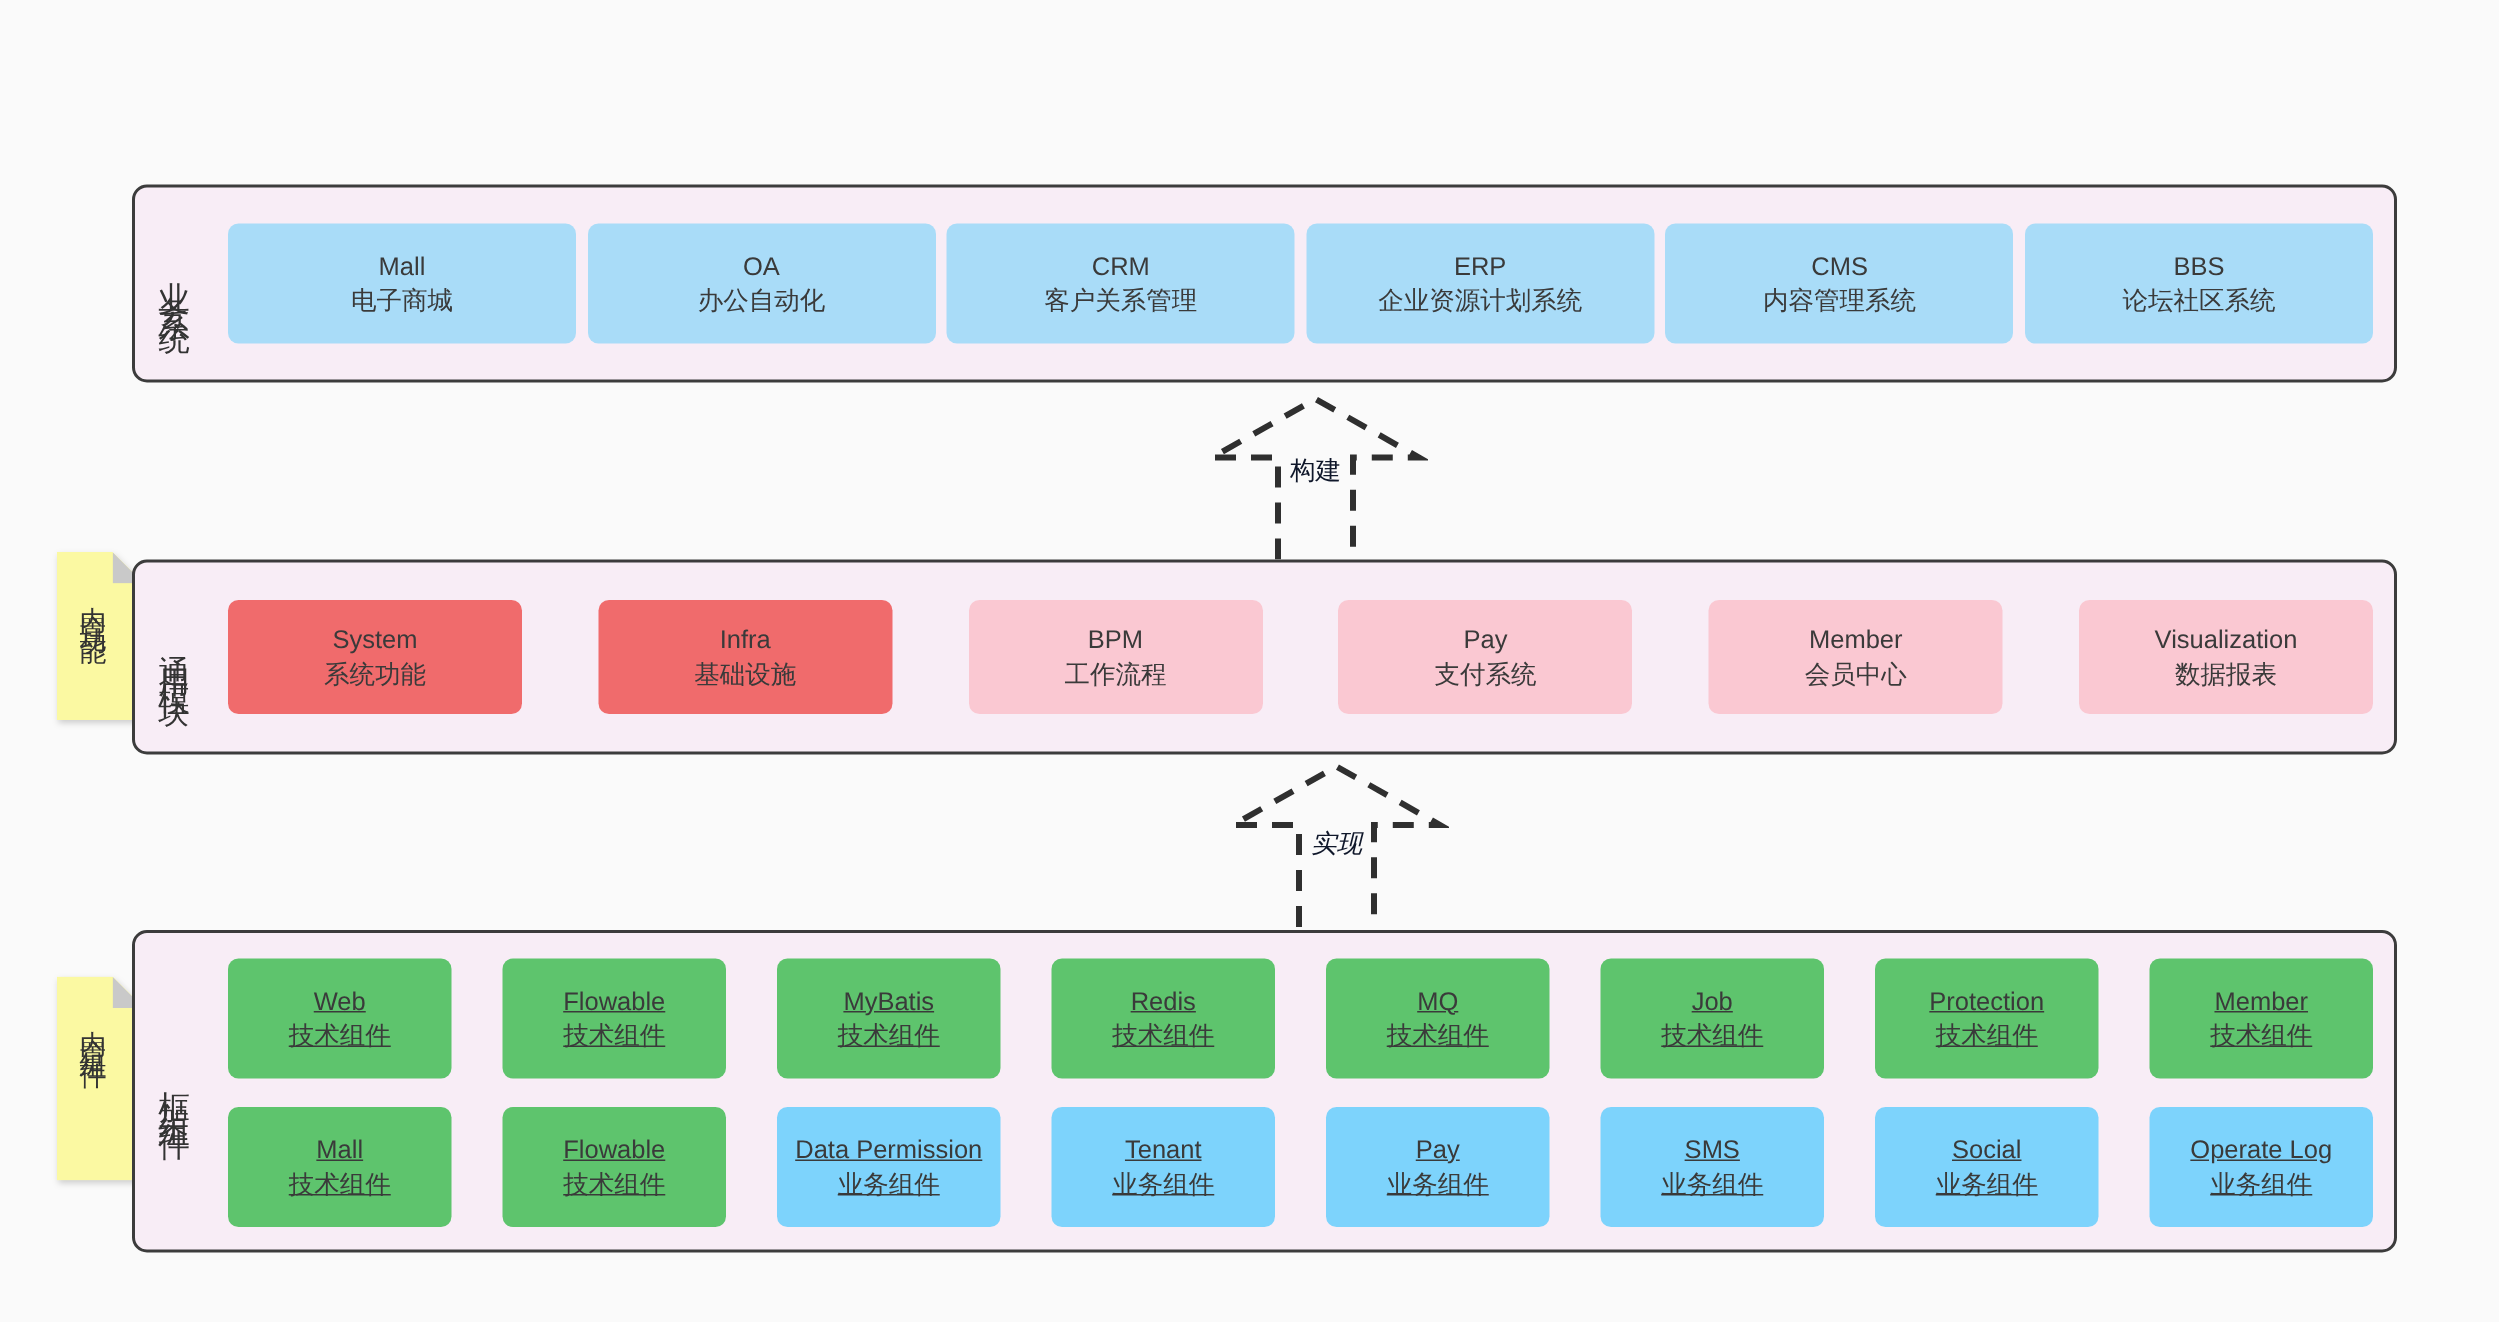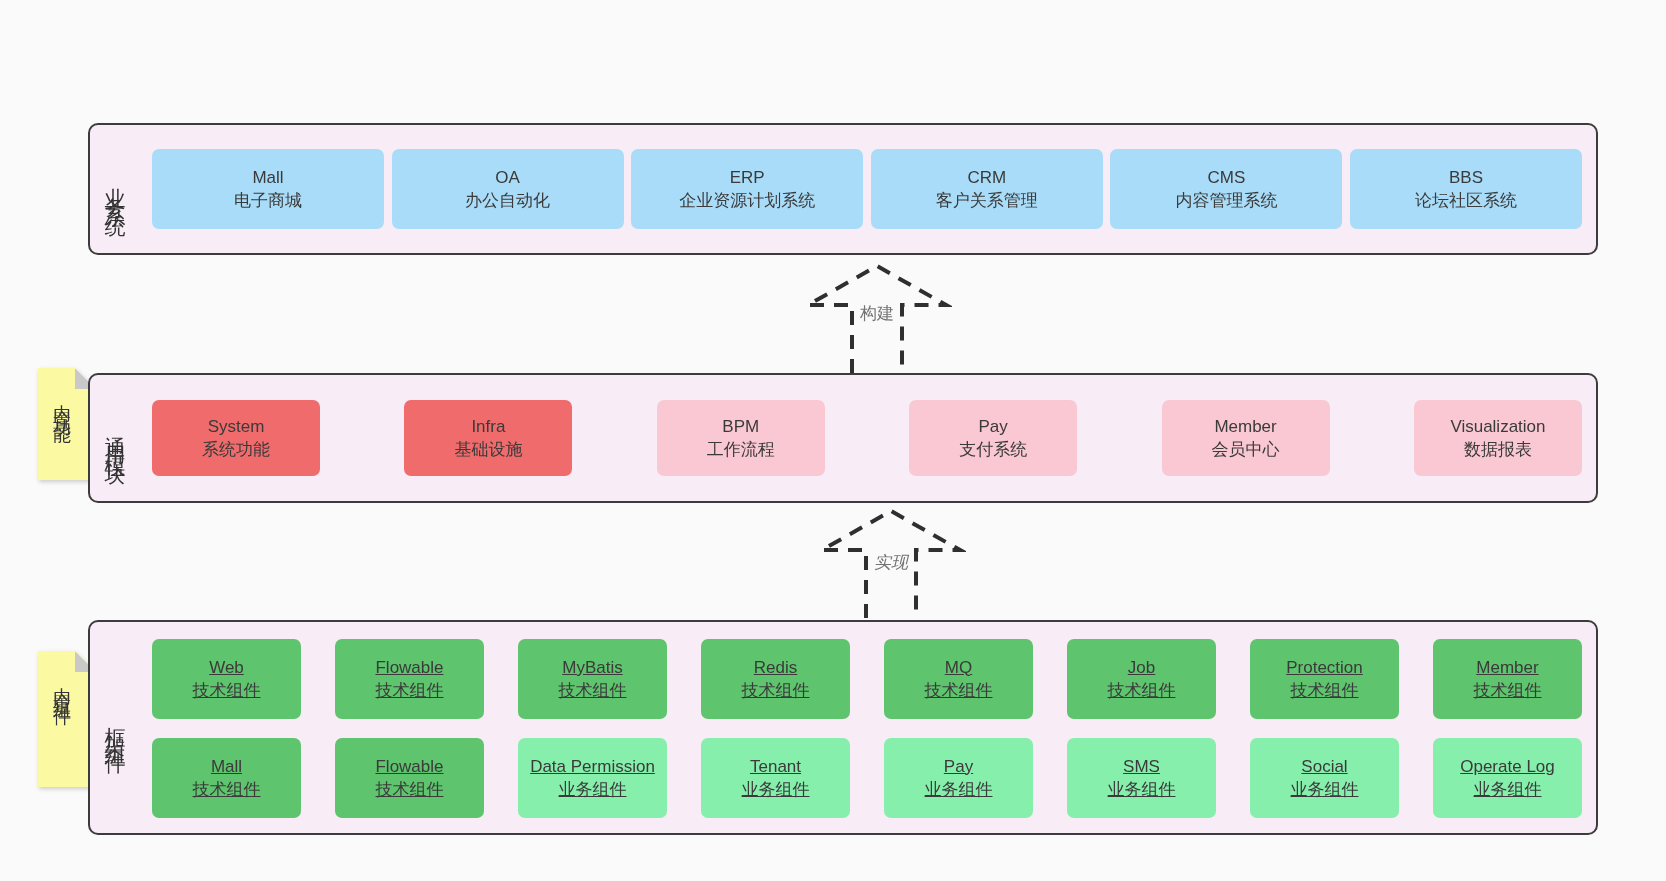--- a/index.html
+++ b/index.html
@@ -17,27 +17,27 @@
 
   .boxes{position:absolute;left:62px;right:14px;top:0;bottom:0;
     display:flex;align-items:center;justify-content:space-between;}
   .rows{position:absolute;left:62px;right:14px;top:17px;bottom:15px;
     display:flex;flex-direction:column;justify-content:space-between;text-decoration:underline;}
   .row8{display:flex;justify-content:space-between;}
 
   .box{display:flex;flex-direction:column;align-items:center;justify-content:center;
     border-radius:7px;text-align:center;font-size:17px;line-height:1.38;box-sizing:border-box;padding:2px 4px;}
   .box-w{width:232px;height:80px;}
-  .box-m{width:168px;height:76px;}
+  .box-m{width:196px;height:76px;}
   .box-s{width:149px;height:80px;}
   .blue{background:#a9dcf8;}
   .red{background:#f06b6c;}
   .pink{background:#fac8d2;text-align:center;}
   .green{background:#5ec46d;}
-  .lgreen{background:#86efac;}
+  .lgreen{background:#7dd3fc;}
   .box .t,.box .d{white-space:pre-line;}
 
   
   .sticky-wrap{position:absolute;width:58px;filter:drop-shadow(1px 2px 2px rgba(0,0,0,0.18));z-index:0;}
   .sticky1{left:38px;top:368px;height:112px;}
   .sticky2{left:38px;top:651px;height:136px;}
   .sticky{position:relative;width:100%;height:100%;background:#fbf9a2;
     clip-path:polygon(0 0,calc(100% - 21px) 0,100% 21px,100% 100%,0 100%);
     display:flex;justify-content:center;}
   .sticky-fold{position:absolute;top:0;right:0;width:21px;height:21px;background:#c9c9c9;
@@ -46,21 +46,21 @@
     font-size:18px;color:#333;margin-top:22px;margin-right:10px;line-height:1;}
   .panel{z-index:1;}
 
   
   .arrow{position:absolute;width:150px;height:110px;z-index:0;}
   .arrow1{left:802px;top:263px;}
   .arrow2{left:816px;top:508px;}
   .arrow svg{position:absolute;inset:0;}
   .arrow path{fill:none;stroke:#2f2f2f;stroke-width:4;stroke-dasharray:14 10;}
   .arrow-label{position:absolute;left:50%;top:38px;transform:translateX(-50%);
-    background:#fafafa;padding:1px 4px;font-size:17px;color:#737373;white-space:nowrap;}
+    background:#fafafa;padding:1px 4px;font-size:17px;color:#0f172a;white-space:nowrap;}
   .arrow2 .arrow-label{top:42px;font-style:italic;}
 </style>
 </head>
 <body>
 
 <div class="canvas">
 
   <div class="sticky-wrap sticky1">
     <div class="sticky">
       <span class="sticky-fold"></span>
@@ -79,26 +79,26 @@
     <div class="boxes">
       <div class="box box-w blue">
         <div class="t">Mall</div>
         <div class="d">电子商城</div>
       </div>
       <div class="box box-w blue">
         <div class="t">OA</div>
         <div class="d">办公自动化</div>
       </div>
       <div class="box box-w blue">
+        <div class="t">CRM</div>
+        <div class="d">客户关系管理</div>
+      </div>
+      <div class="box box-w blue">
         <div class="t">ERP</div>
         <div class="d">企业资源计划系统</div>
-      </div>
-      <div class="box box-w blue">
-        <div class="t">CRM</div>
-        <div class="d">客户关系管理</div>
       </div>
       <div class="box box-w blue">
         <div class="t">CMS</div>
         <div class="d">内容管理系统</div>
       </div>
       <div class="box box-w blue">
         <div class="t">BBS</div>
         <div class="d">论坛社区系统</div>
       </div>
     </div>

